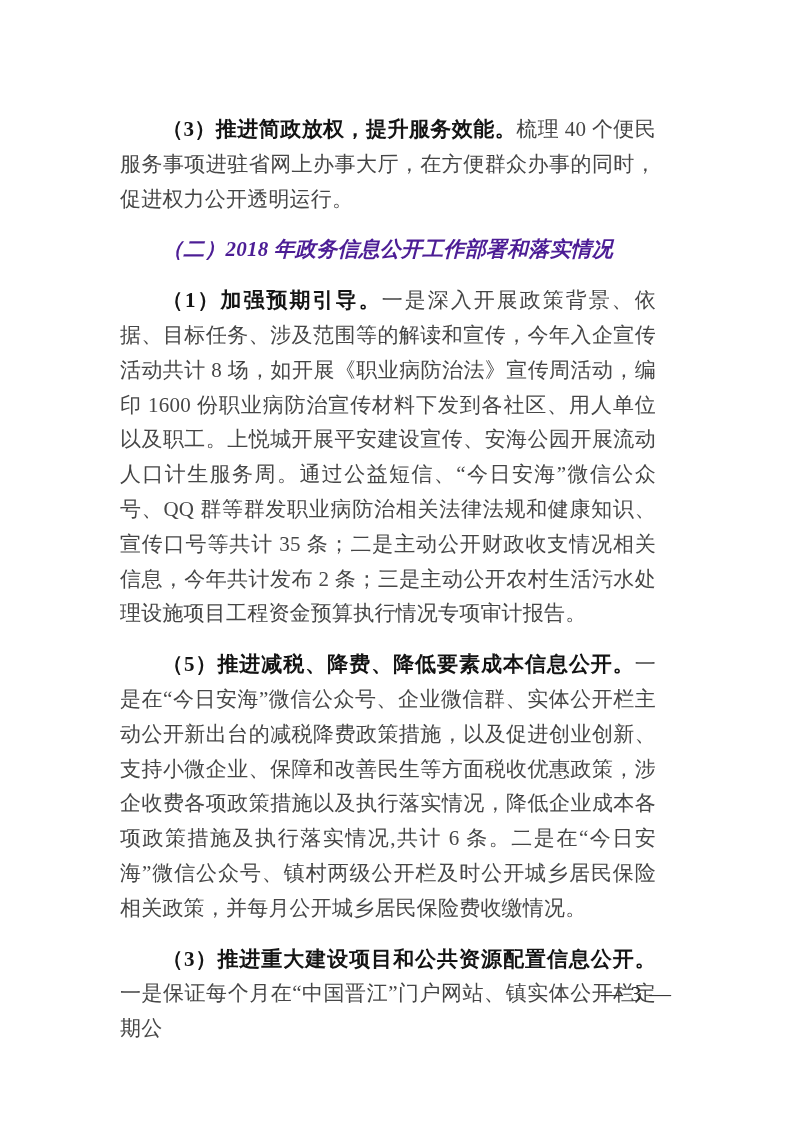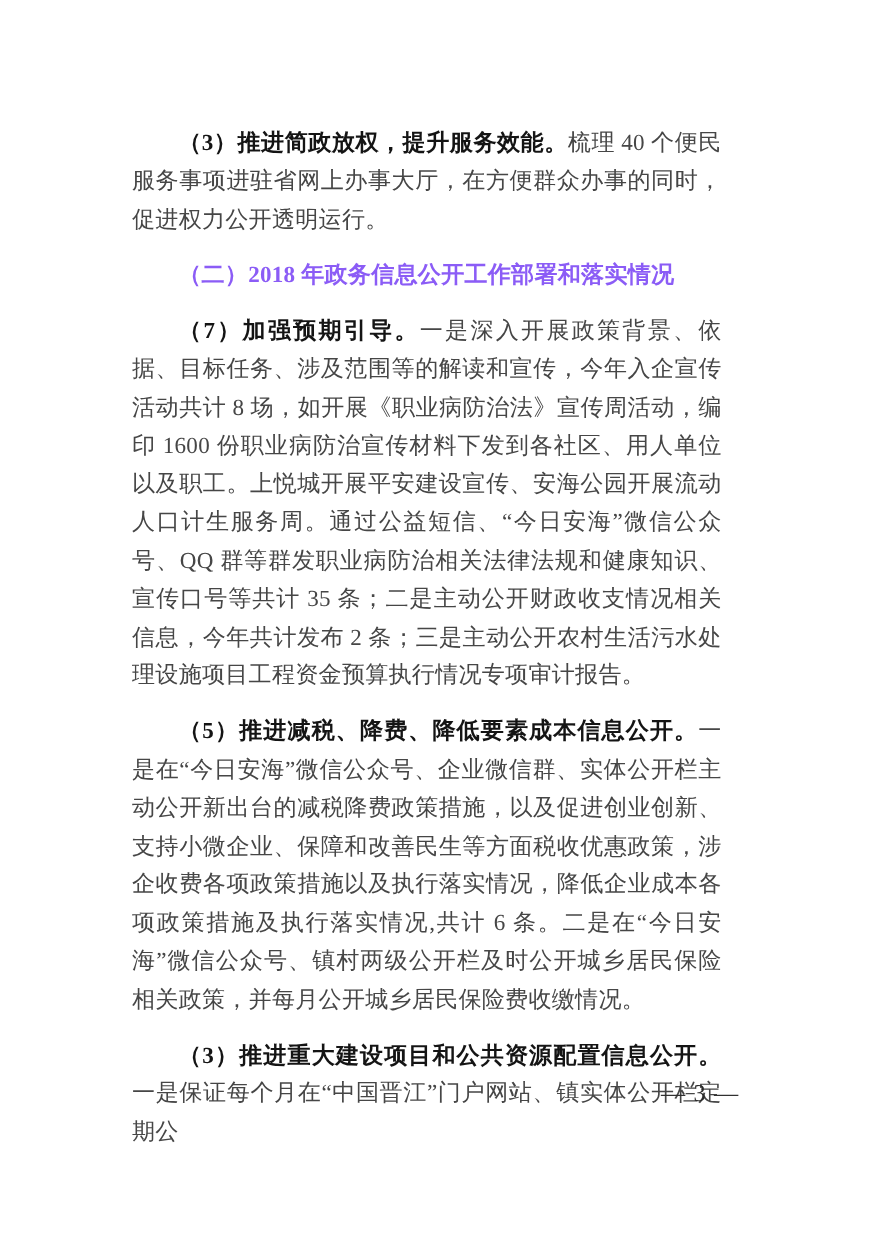--- a/index.html
+++ b/index.html
@@ -30,22 +30,23 @@
     text-indent: 2em;
     letter-spacing: 0.2px;
     font-weight: 400;
     word-break: break-all;
   }
   .para .lead {
     color: #141414;
     font-weight: 700;
   }
   .para.heading {
-    color: #8b5cf6;
+    color: #4c1d95;
     font-weight: 700;
+    font-style: italic;
   }
   .footer {
     position: absolute;
     top: 981px;
     left: 104px;
     width: 568px;
     text-align: right;
     font-size: 22px;
     line-height: 26px;
     color: #2b2b2b;
@@ -56,21 +57,21 @@
 <body>
 
 <div class="page">
   <div class="content">
 
     <p class="para"><b class="lead">（3）推进简政放权，提升服务效能。</b><span>梳理 40 个便民服务事项进驻省网上办事大厅，在方便群众办事的同时，促进权力公开透明运行。</span></p>
 
     <p class="para heading">（二）2018 年政务信息公开工作部署和落实情况</p>
 
 
-    <p class="para"><b class="lead">（7）加强预期引导。</b><span>一是深入开展政策背景、依据、目标任务、涉及范围等的解读和宣传，今年入企宣传活动共计 8 场，如开展《职业病防治法》宣传周活动，编印 1600 份职业病防治宣传材料下发到各社区、用人单位以及职工。上悦城开展平安建设宣传、安海公园开展流动人口计生服务周。通过公益短信、“今日安海”微信公众号、QQ 群等群发职业病防治相关法律法规和健康知识、宣传口号等共计 35 条；二是主动公开财政收支情况相关信息，今年共计发布 2 条；三是主动公开农村生活污水处理设施项目工程资金预算执行情况专项审计报告。</span></p>
+    <p class="para"><b class="lead">（1）加强预期引导。</b><span>一是深入开展政策背景、依据、目标任务、涉及范围等的解读和宣传，今年入企宣传活动共计 8 场，如开展《职业病防治法》宣传周活动，编印 1600 份职业病防治宣传材料下发到各社区、用人单位以及职工。上悦城开展平安建设宣传、安海公园开展流动人口计生服务周。通过公益短信、“今日安海”微信公众号、QQ 群等群发职业病防治相关法律法规和健康知识、宣传口号等共计 35 条；二是主动公开财政收支情况相关信息，今年共计发布 2 条；三是主动公开农村生活污水处理设施项目工程资金预算执行情况专项审计报告。</span></p>
 
     <p class="para"><b class="lead">（5）推进减税、降费、降低要素成本信息公开。</b><span>一是在“今日安海”微信公众号、企业微信群、实体公开栏主动公开新出台的减税降费政策措施，以及促进创业创新、支持小微企业、保障和改善民生等方面税收优惠政策，涉企收费各项政策措施以及执行落实情况，降低企业成本各项政策措施及执行落实情况,共计 6 条。二是在“今日安海”微信公众号、镇村两级公开栏及时公开城乡居民保险相关政策，并每月公开城乡居民保险费收缴情况。</span></p>
 
     <p class="para"><b class="lead">（3）推进重大建设项目和公共资源配置信息公开。</b><span>一是保证每个月在“中国晋江”门户网站、镇实体公开栏定期公</span></p>
 
   </div>
 
   <div class="footer">— 3 —</div>
 </div>
 

